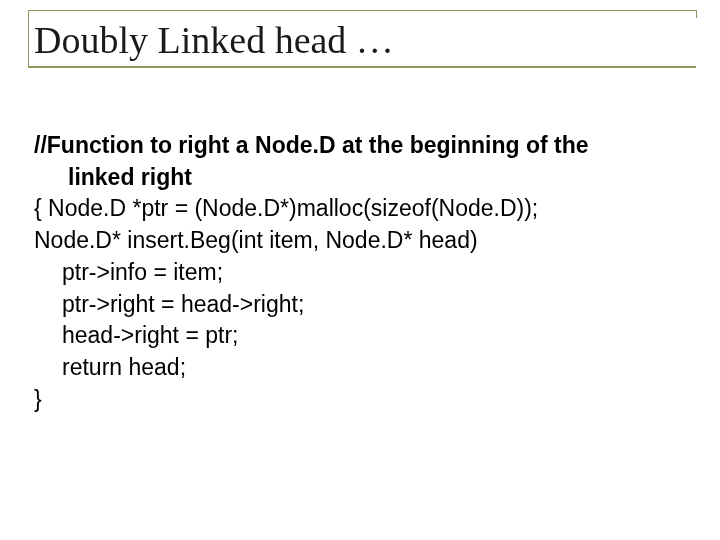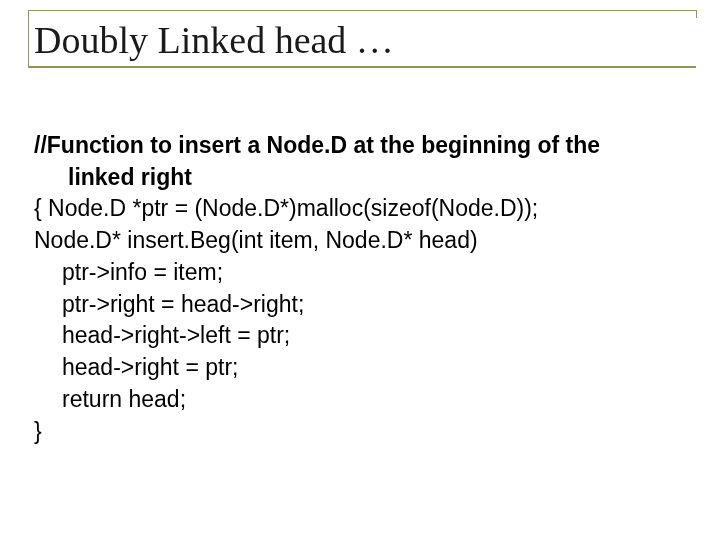--- a/index.html
+++ b/index.html
@@ -78,25 +78,24 @@
 
   <div class="title-wrap">
     <div class="title-line-top"></div>
     <div class="title-line-left"></div>
     <div class="title-line-bottom"></div>
     <div class="title-tick" style="left:668px"></div>
     <h1 class="title">Doubly Linked head …</h1>
   </div>
 
   <div class="content">
-    <div class="code-line bold">//Function to insert a Node.D at the beginning of the</div>
+    <div class="code-line bold">//Function to right a Node.D at the beginning of the</div>
     <div class="code-line bold indent1">linked right</div>
     <div class="code-line"> { Node.D *ptr = (Node.D*)malloc(sizeof(Node.D));</div>
     <div class="code-line">Node.D* insert.Beg(int item, Node.D* head)</div>
     <div class="code-line indent2">ptr-&gt;info = item;</div>
     <div class="code-line indent2">ptr-&gt;right = head-&gt;right;</div>
-    <div class="code-line indent2">head-&gt;right-&gt;left = ptr;</div>
     <div class="code-line indent2">head-&gt;right = ptr;</div>
     <div class="code-line indent2">return head;</div>
     <div class="code-line">}</div>
   </div>
 
 </div>
 
 </body></html>

